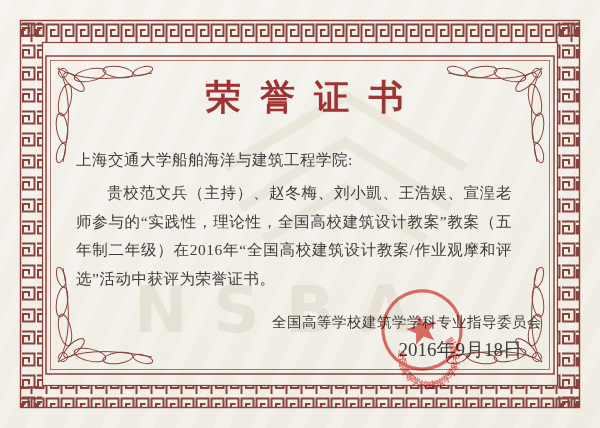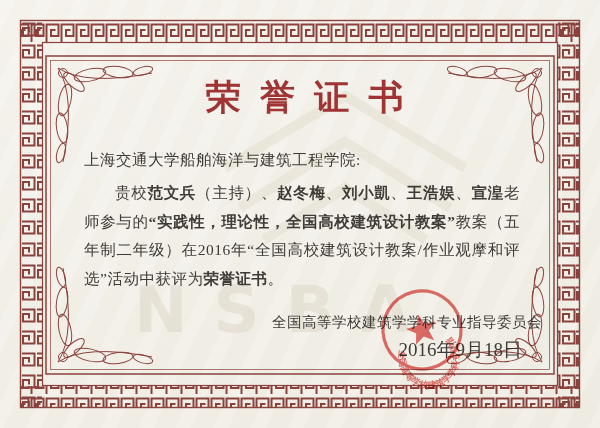--- a/index.html
+++ b/index.html
@@ -25,29 +25,29 @@
   }
   .title{
     position:absolute;top:74px;left:0;right:0;
     text-align:center;font-size:35px;font-weight:bold;
     color:var(--title,#a03434);
     letter-spacing:.55em;text-indent:.55em;
     z-index:2;
     margin-left:9px;
   }
   .content{
-    position:absolute;left:84px;top:150px;width:436px;
+    position:absolute;left:76px;top:150px;width:436px;
     color:var(--body_text,#3f3c38);z-index:2;
   }
   .salutation{font-size:15.5px;margin:0 0 8px 0;letter-spacing:.5px;}
   .bodytext{
     margin:0;text-indent:2em;text-align:justify;
     font-size:15.5px;line-height:28.5px;letter-spacing:.5px;
   }
-  .bodytext .b{font-weight:bold;}
+  .bodytext .b{font-weight:normal;}
   .sig{
     position:absolute;right:58px;top:313px;text-align:right;
     color:var(--body_text,#3f3c38);z-index:2;
   }
   .issuer{font-size:14.5px;letter-spacing:.5px;}
   .date{font-size:19px;margin-top:5px;padding-right:20px;}
   .seal-svg{z-index:3;mix-blend-mode:multiply;}
   .seal-ring{stroke:var(--seal,#e05a55);fill:none;}
   .seal-star{fill:var(--seal,#e05a55);}
   .seal-text{

